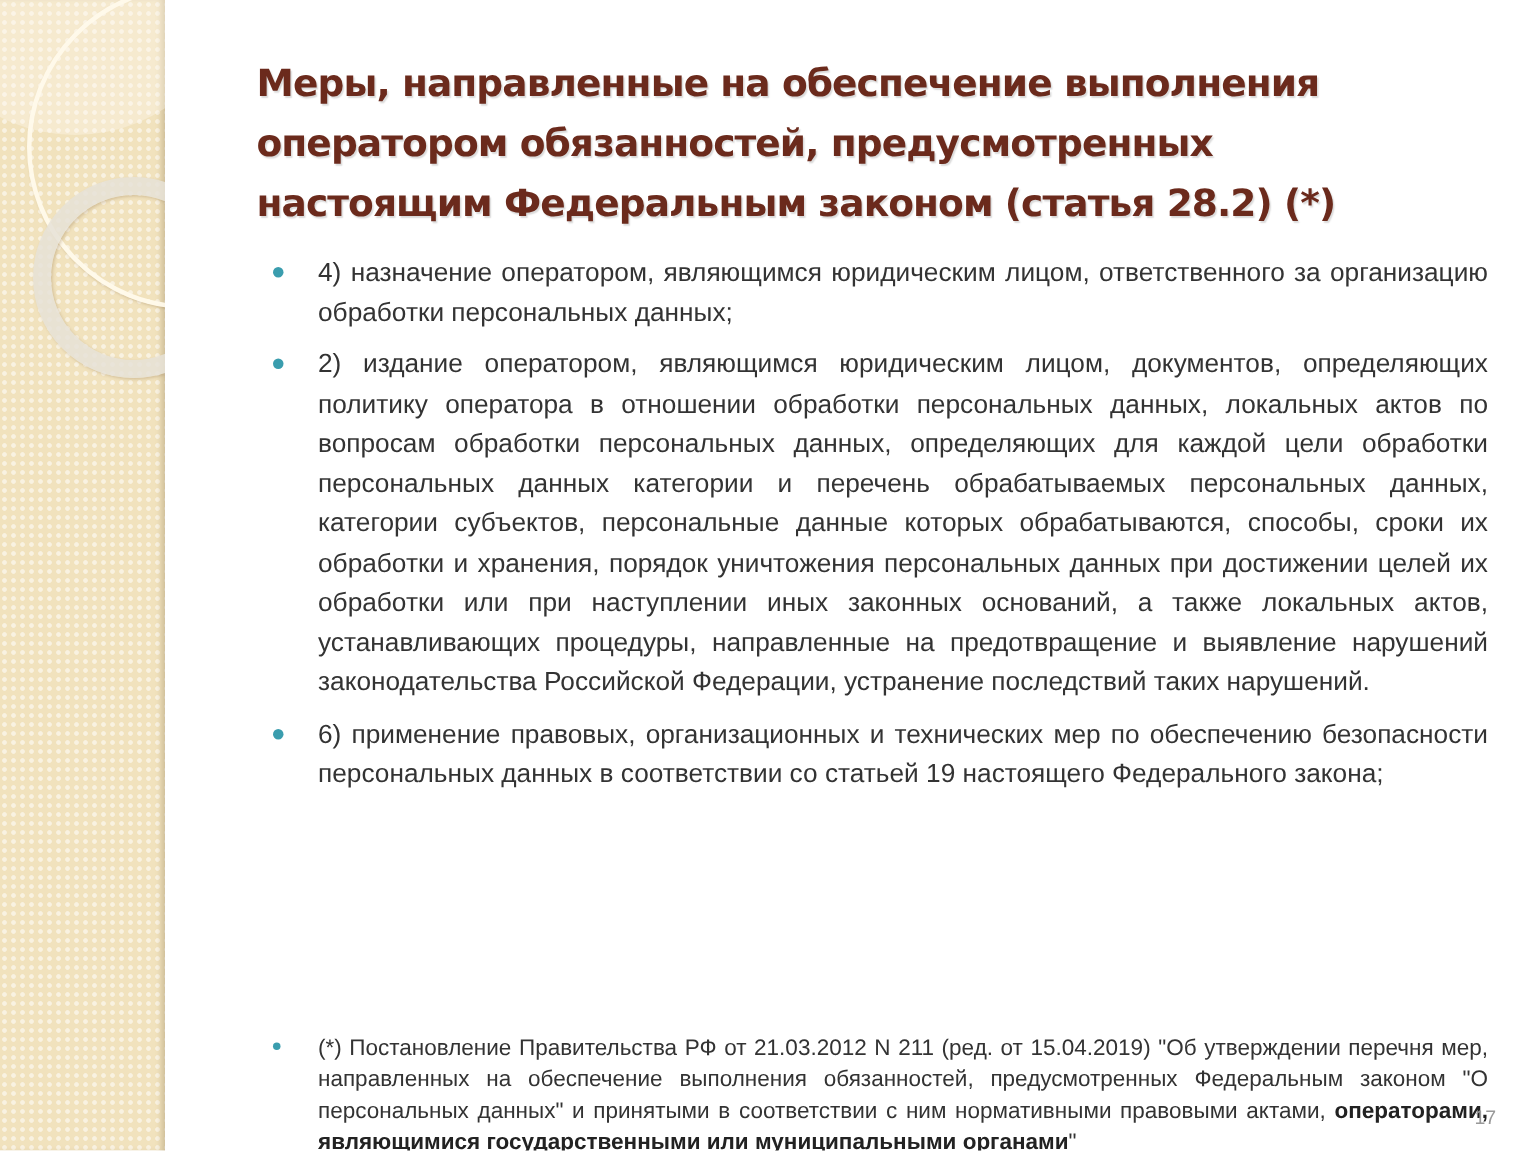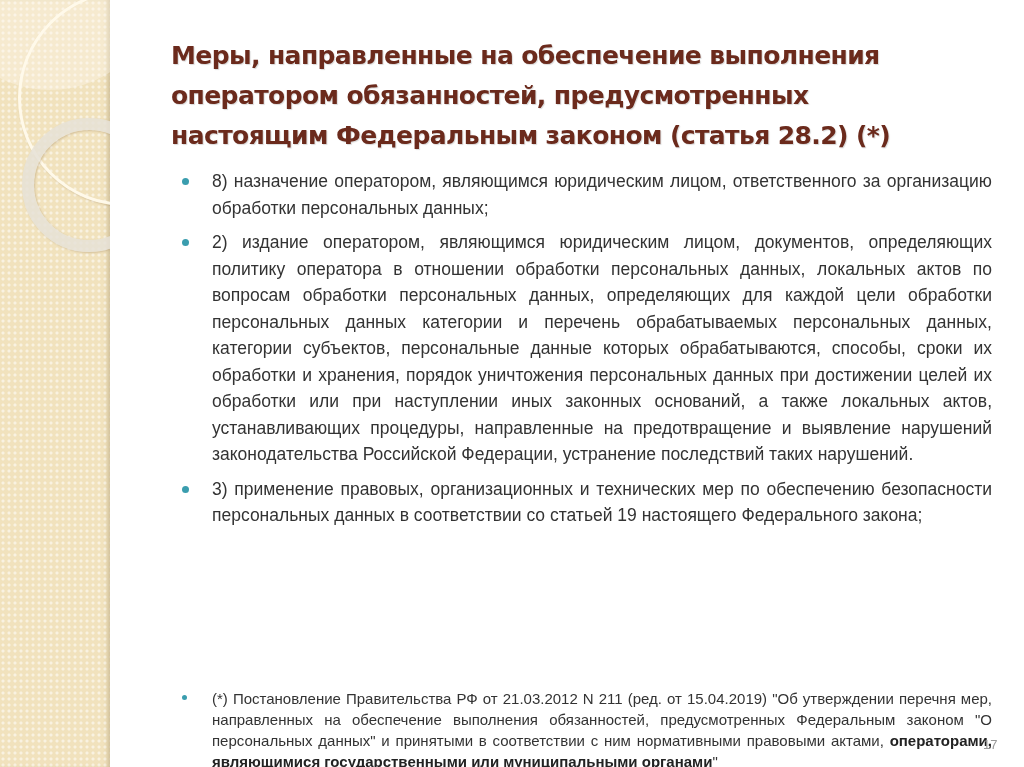--- a/index.html
+++ b/index.html
@@ -81,29 +81,29 @@
   <div class="circle-big-fill"></div>
   <div class="circle-big"></div>
   <div class="circle-ring"></div>
 </div>
 
 <h1 class="title">Меры, направленные на обеспечение выполнения оператором обязанностей, предусмотренных настоящим Федеральным законом (статья 28.2) (*)</h1>
 
 <div class="content">
   <div class="bullet-item">
     <span class="dot"></span>
-    <span>8) назначение оператором, являющимся юридическим лицом, ответственного за организацию обработки персональных данных;</span>
+    <span>4) назначение оператором, являющимся юридическим лицом, ответственного за организацию обработки персональных данных;</span>
   </div>
   <div class="bullet-item">
     <span class="dot"></span>
     <span>2) издание оператором, являющимся юридическим лицом, документов, определяющих политику оператора в отношении обработки персональных данных, локальных актов по вопросам обработки персональных данных, определяющих для каждой цели обработки персональных данных категории и перечень обрабатываемых персональных данных, категории субъектов, персональные данные которых обрабатываются, способы, сроки их обработки и хранения, порядок уничтожения персональных данных при достижении целей их обработки или при наступлении иных законных оснований, а также локальных актов, устанавливающих процедуры, направленные на предотвращение и выявление нарушений законодательства Российской Федерации, устранение последствий таких нарушений.</span>
   </div>
   <div class="bullet-item">
     <span class="dot"></span>
-    <span>3) применение правовых, организационных и технических мер по обеспечению безопасности персональных данных в соответствии со статьей 19 настоящего Федерального закона;</span>
+    <span>6) применение правовых, организационных и технических мер по обеспечению безопасности персональных данных в соответствии со статьей 19 настоящего Федерального закона;</span>
   </div>
 </div>
 
 <div class="footnote">
   <span class="dot"></span>
   <span>(*) Постановление Правительства РФ от 21.03.2012 N 211 (ред. от 15.04.2019) "Об утверждении перечня мер, направленных на обеспечение выполнения обязанностей, предусмотренных Федеральным законом "О персональных данных" и принятыми в соответствии с ним нормативными правовыми актами, </span><b>операторами, являющимися государственными или муниципальными органами</b><span>"</span>
 </div>
 
 <div class="page-num">17</div>
 

